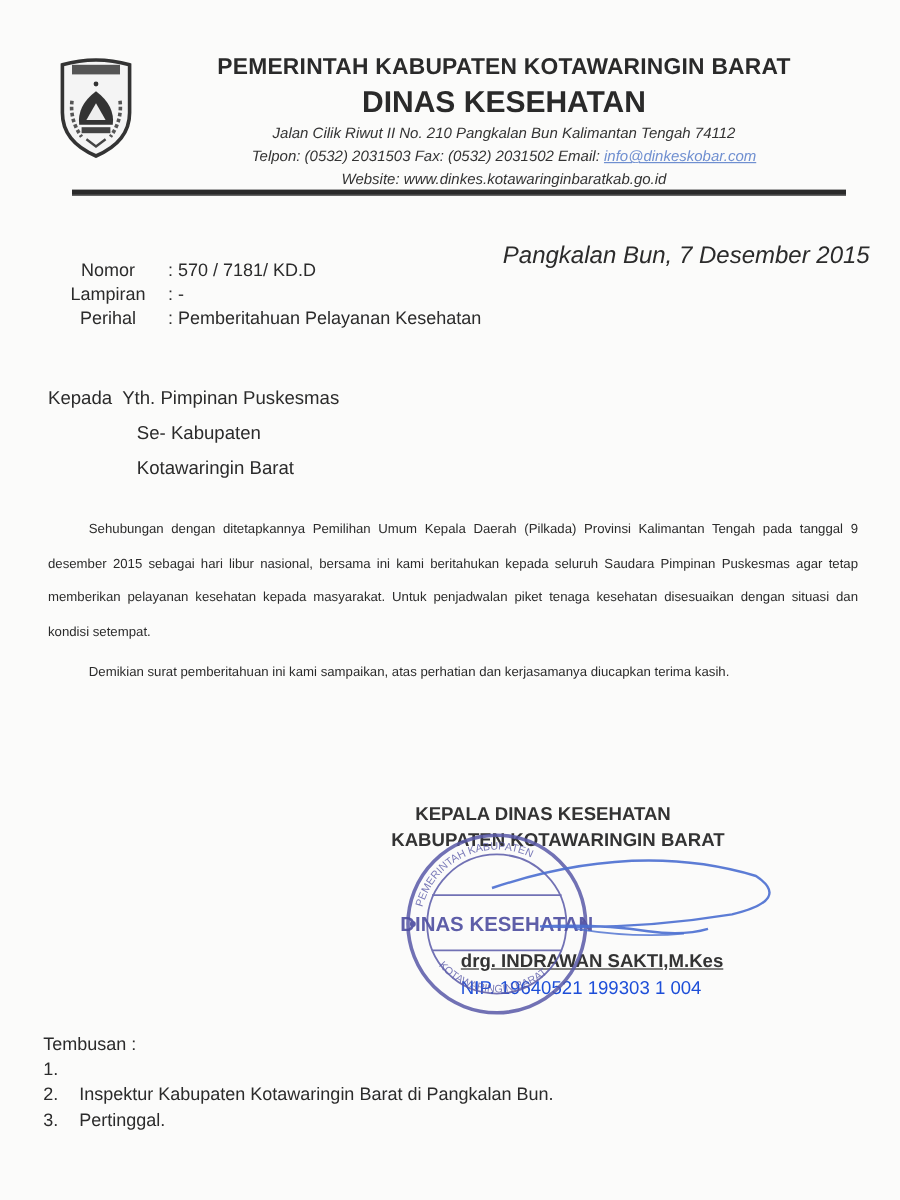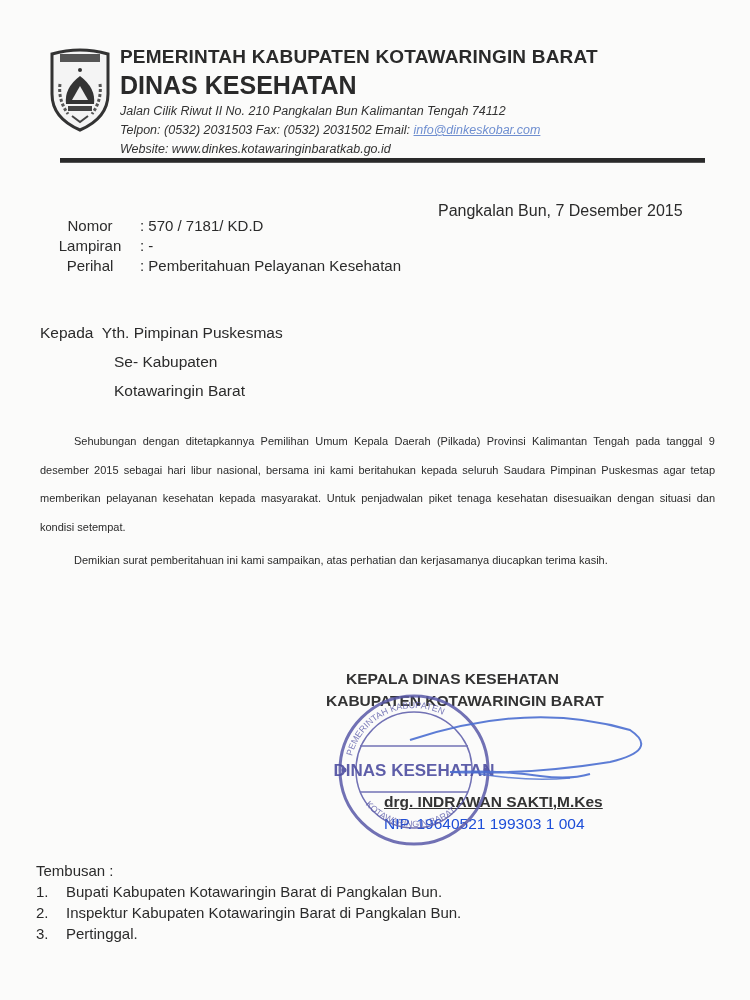--- a/index.html
+++ b/index.html
@@ -8,28 +8,28 @@
       background: #fbfbfa;
       font-family: "Liberation Sans", "DejaVu Sans", sans-serif;
       color: #2b2b2b;
       position: relative;
     }
     .page { position: absolute; left: 0; top: 0; width: 750px; height: 1000px; }
 
     
     .kop { position: absolute; left: 40px; top: 40px; width: 680px; height: 130px; }
     .logo { position: absolute; left: 6px; top: 4px; width: 68px; height: 88px; }
-    .kop-text { position: absolute; left: 80px; top: 6px; width: 600px; text-align: left; }
+    .kop-text { position: absolute; left: 80px; top: 6px; width: 600px; text-align: center; }
     .kop-line1 { font-size: 19px; font-weight: bold; letter-spacing: 0.2px; color: #2a2a2a; line-height: 22px; }
     .kop-line2 { font-size: 25px; font-weight: bold; color: #2a2a2a; line-height: 30px; margin-top: 2px; }
     .kop-addr { font-size: 12.5px; line-height: 15px; color: #333; margin-top: 4px; font-style: italic; }
     .kop-addr .email { color: #6f8fd0; text-decoration: underline; }
     .kop-rule { position: absolute; left: 20px; top: 118px; width: 645px; height: 4px; background: #2a2a2a; border-bottom: 1px solid #555; }
 
-    .date { position: absolute; left: 438px; top: 202px; font-size: 16px; }
+    .date { position: absolute; left: 419px; top: 202px; font-size: 20px; font-style: italic; }
 
     .meta { position: absolute; left: 40px; top: 216px; font-size: 15px; line-height: 20px; }
     .meta-row { display: flex; }
     .meta-label { width: 100px; text-align: center; }
     .meta-value { }
 
     .recipient { position: absolute; left: 40px; top: 318px; font-size: 15.5px; line-height: 29px; }
     .recipient .indent { padding-left: 74px; }
 
     .body-text { position: absolute; left: 40px; top: 427px; width: 675px; font-size: 11px; line-height: 28.5px; text-align: justify; }
@@ -129,21 +129,20 @@
 
     <path d="M80 60 Q200 20 300 50 Q330 70 280 82 Q200 95 120 92 Q170 90 210 96 Q240 100 260 94" fill="none" stroke="#4a6ed0" stroke-width="2" opacity="0.9"></path>
     <path d="M150 94 Q200 102 240 98" fill="none" stroke="#4a6ed0" stroke-width="1.5" opacity="0.8"></path>
   </svg>
 
   <div class="tembusan">
     <div>Tembusan :</div>
     <ol>
       <li>
         <span class="num">1.</span>
-        <span>Bupati Kabupaten Kotawaringin Barat di Pangkalan Bun.</span>
       </li>
       <li>
         <span class="num">2.</span>
         <span>Inspektur Kabupaten Kotawaringin Barat di Pangkalan Bun.</span>
       </li>
       <li>
         <span class="num">3.</span>
         <span>Pertinggal.</span>
       </li>
     </ol>

